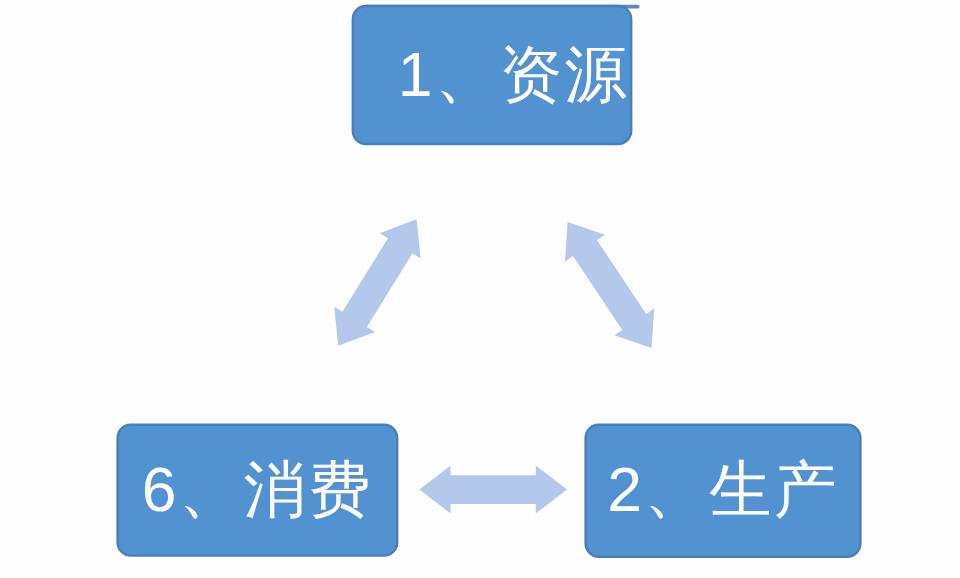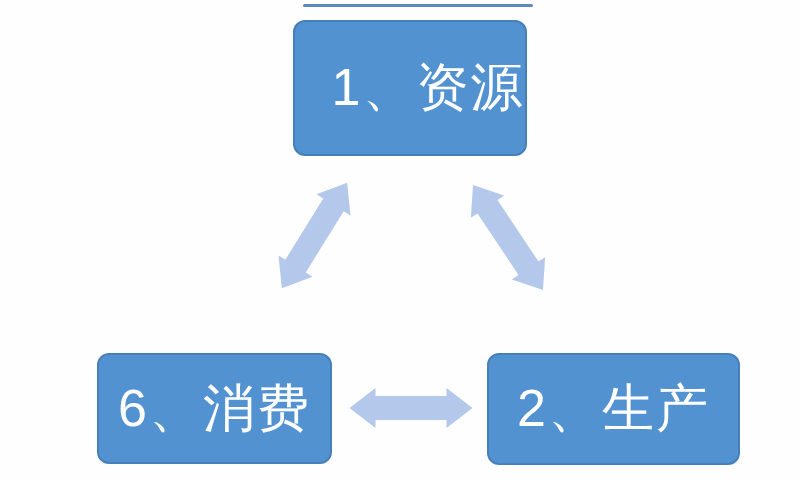--- a/index.html
+++ b/index.html
@@ -37,35 +37,35 @@
     align-items: center;
     justify-content: center;
     font-size: 52px;
     font-weight: 400;
     letter-spacing: 2px;
     box-sizing: border-box;
     white-space: nowrap;
   }
   .node-top {
     left: 293px;
-    top: 20px;
+    top: 4px;
     width: 234px;
-    height: 136px;
+    height: 117px;
     padding-left: 36px;
   }
   .node-left {
     left: 97px;
     top: 353px;
     width: 235px;
     height: 111px;
   }
   .node-right {
     left: 487px;
     top: 353px;
-    width: 253px;
+    width: 231px;
     height: 112px;
   }
   .arrows-layer {
     position: absolute;
     left: 0;
     top: 0;
     width: 800px;
     height: 482px;
     pointer-events: none;
   }

